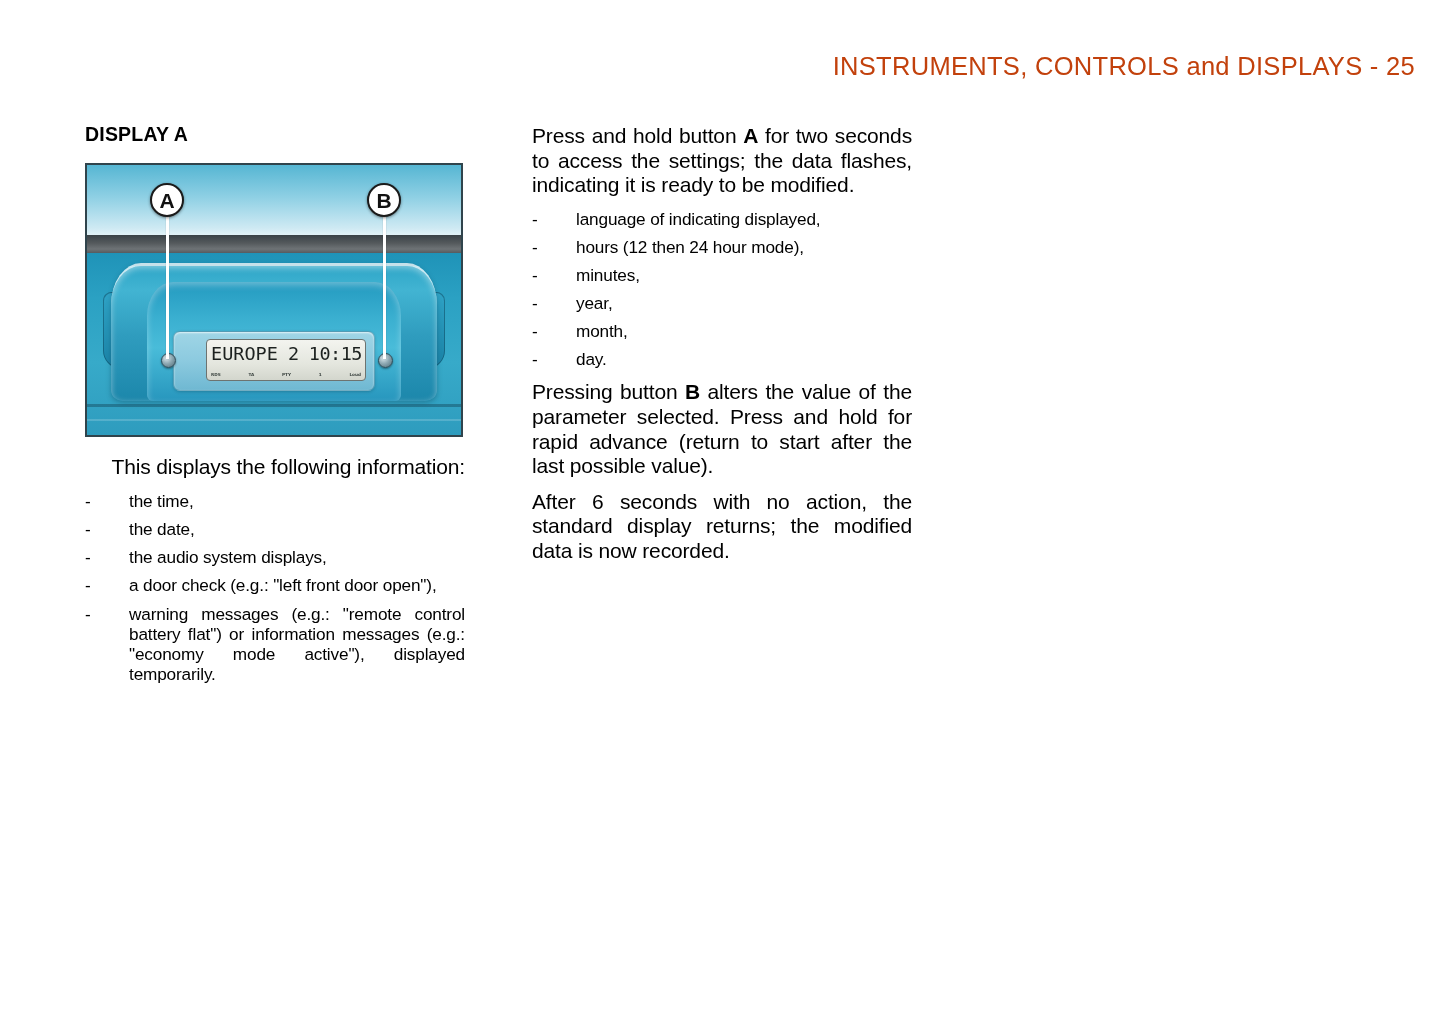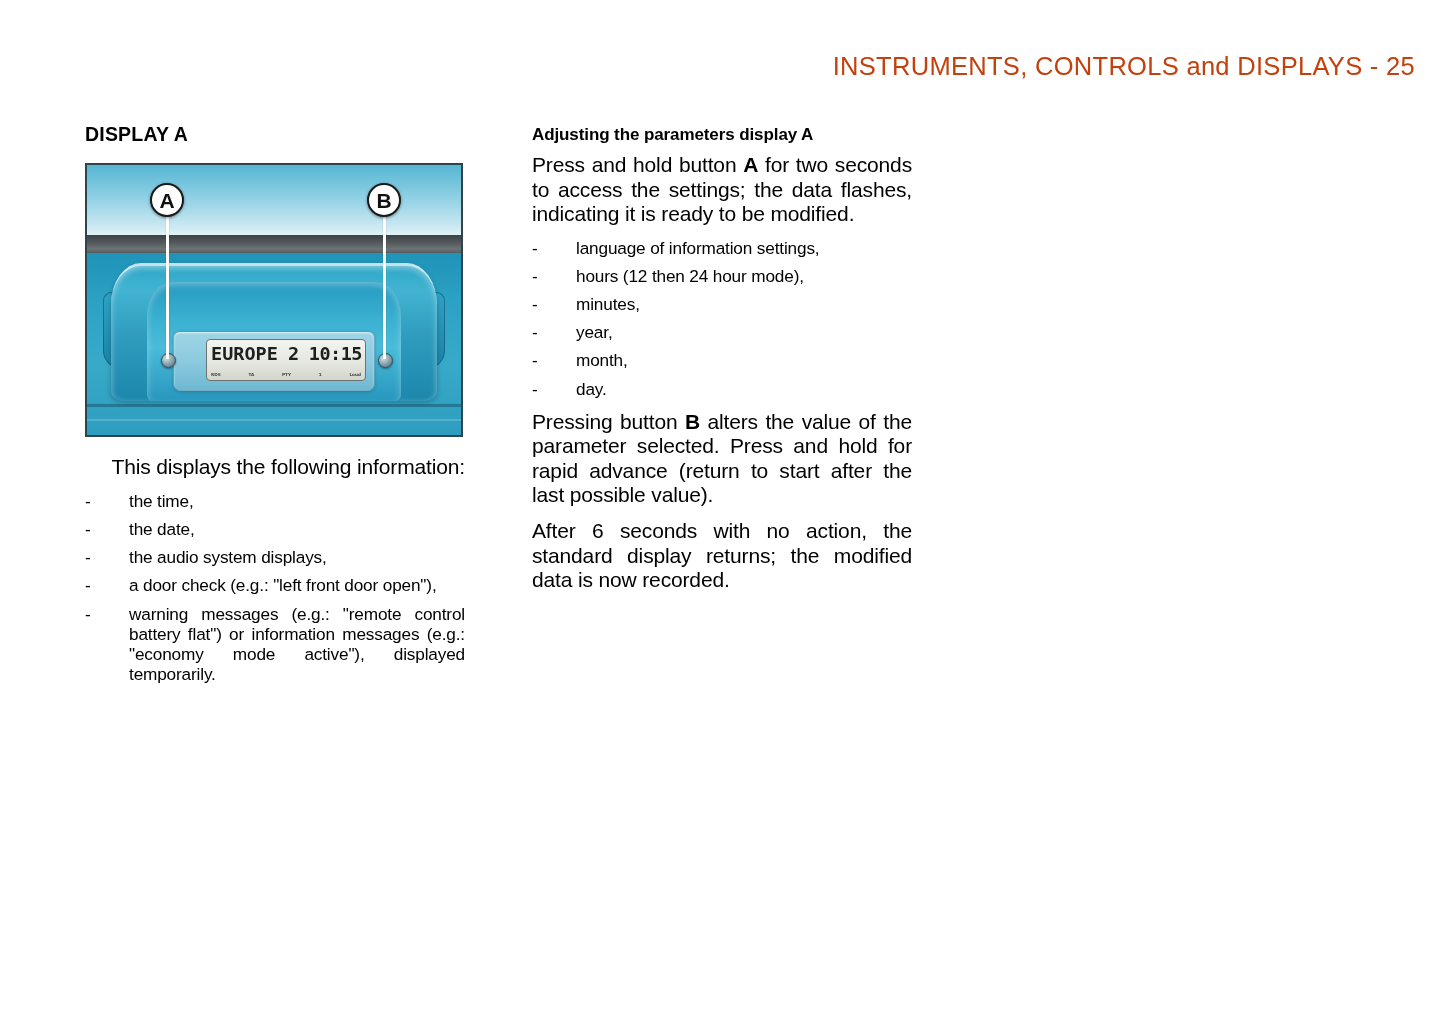--- a/index.html
+++ b/index.html
@@ -192,21 +192,21 @@
     position: absolute;
     left: 4px;
     top: 2px;
     right: 3px;
     height: 24px;
     display: flex;
     align-items: center;
     justify-content: space-between;
     font-family: "DejaVu Sans Mono", monospace;
     font-size: 18.5px;
-    font-weight: bold;
+    font-weight: normal;
     letter-spacing: -0.5px;
     color: #1c211f;
     line-height: 1;
   }
   .lcd-main .seg-lang { letter-spacing: 0px; }
   .lcd-sub {
     position: absolute;
     left: 4px;
     right: 4px;
     bottom: 3px;
@@ -338,29 +338,28 @@
     </li>
     <li>
       <span class="dash">-</span>
       <span>warning messages (e.g.: "remote control battery flat") or information messages (e.g.: "economy mode active"), displayed temporarily.</span>
     </li>
   </ul>
 </div>
 
 <div class="column col-right">
 
-  <h3 class="sub-title">Adjusting the parameters display A</h3>
 
   <p class="body-text"><span>Press and hold button </span><b>A</b><span> for two seconds to access the settings; the data flashes, indicating it is ready to be modified.</span></p>
 
 
   <ul class="dash-list tight">
     <li>
       <span class="dash">-</span>
-      <span>language of information settings,</span>
+      <span>language of indicating displayed,</span>
     </li>
     <li>
       <span class="dash">-</span>
       <span>hours (12 then 24 hour mode),</span>
     </li>
     <li>
       <span class="dash">-</span>
       <span>minutes,</span>
     </li>
     <li>

